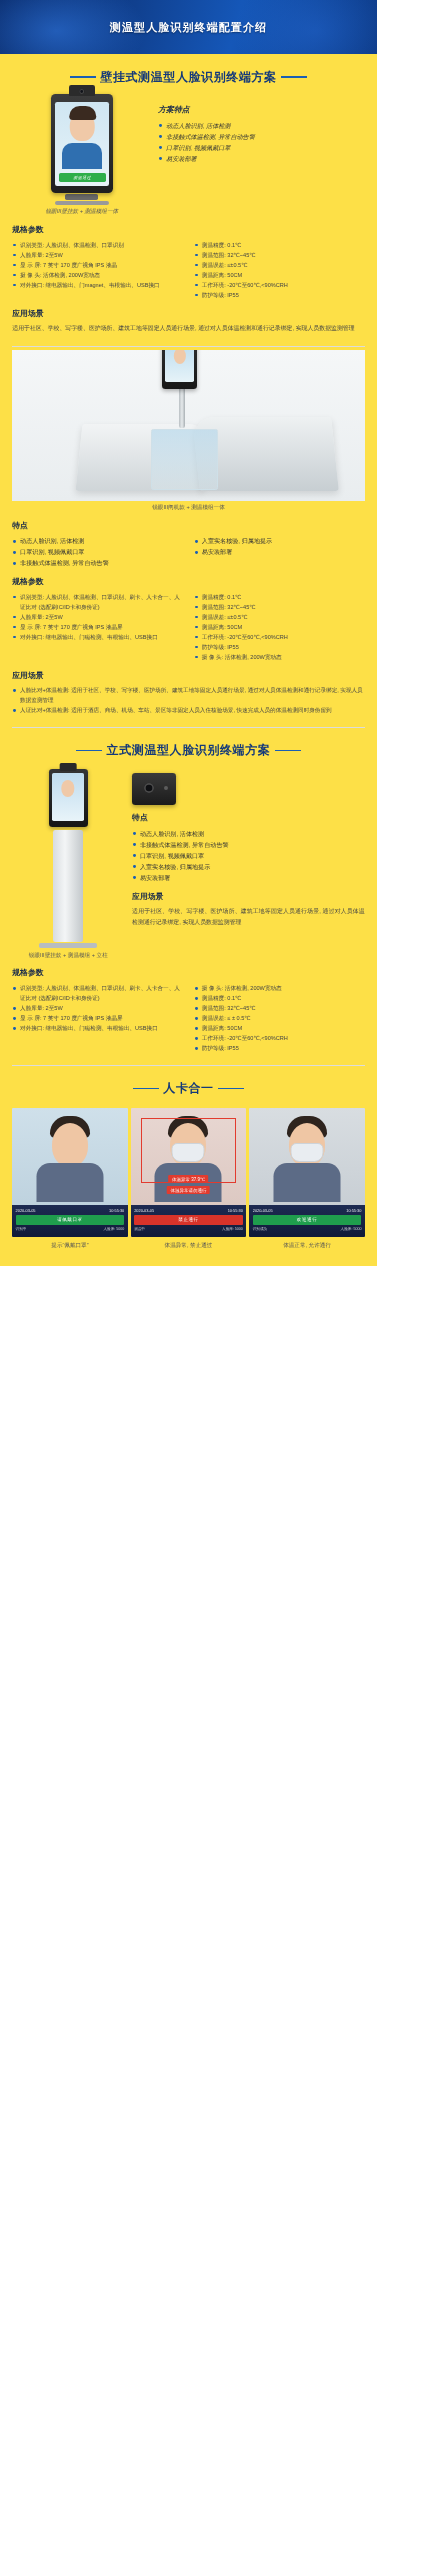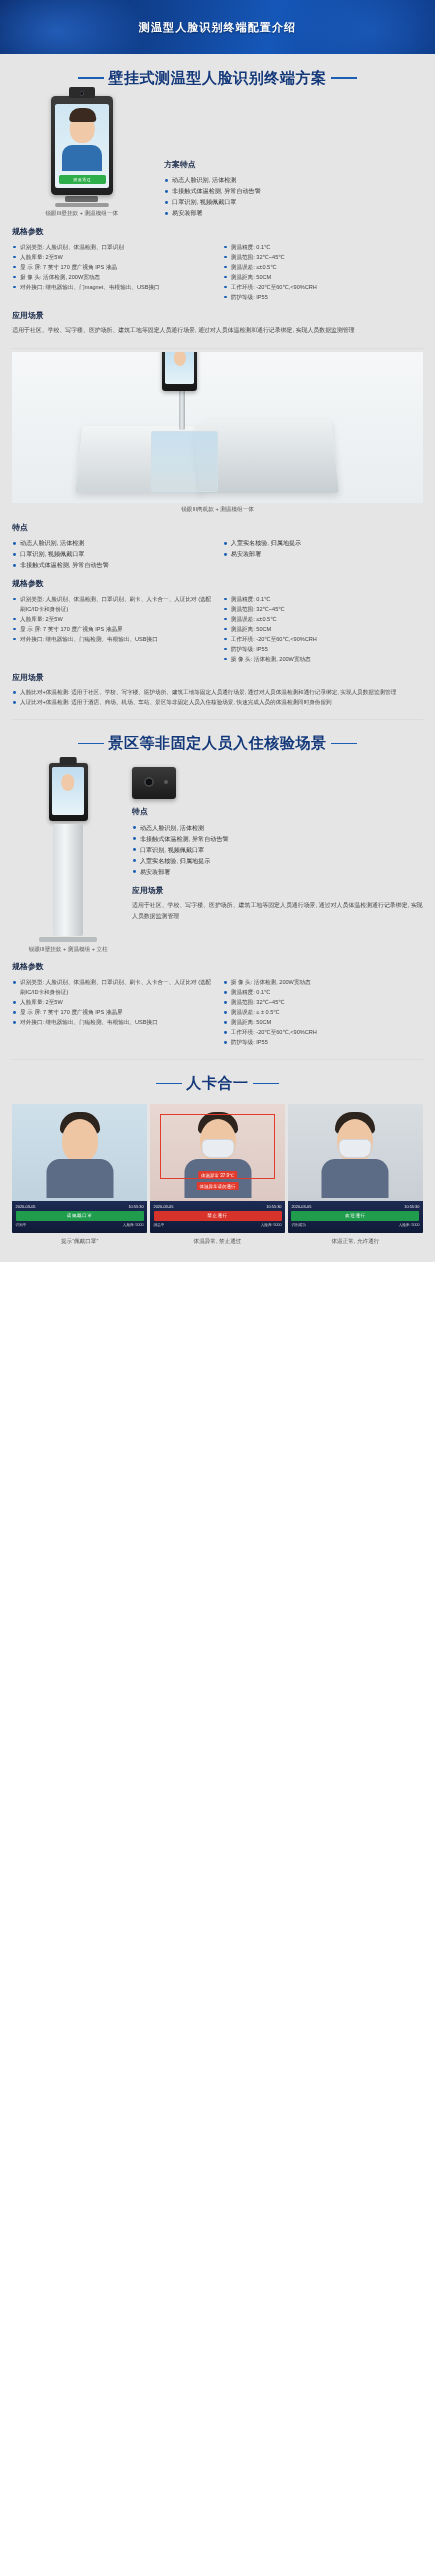--- a/index.html
+++ b/index.html
@@ -2,21 +2,21 @@
 <html style="font-size:9px"><head>
 <meta charset="utf-8">
 <style>
   * { box-sizing: border-box; margin: 0; padding: 0; }
   body {
     width: 441px;
     font-family: "Liberation Sans", "DejaVu Sans", sans-serif;
     background: #ffffff;
     color: #333;
   }
-  .page { width: 435px; position: relative; background:#e5e5e5; }
+  .page { width: 377px; position: relative; background:#fde047; }
 
   
   .banner {
     height: 54px;
     background: linear-gradient(105deg, #0a2d6e 0%, #10408f 35%, #1557b8 62%, #0d3a86 100%);
     display: flex; align-items: center; justify-content: center;
     position: relative; overflow: hidden;
   }
   .banner::before {
     content:""; position:absolute; left:-33px; top:-22px; width:179px; height:106px;
@@ -34,21 +34,21 @@
 
   
   .sec-head {
     display:flex; align-items:center; justify-content:center;
     margin: 14.5px 0 6.7px 0;
   }
   .sec-head .rule { height:1.1px; width:26px; background:#1a5fb4; }
   .sec-head .rule.left { margin-right:4.5px; }
   .sec-head .rule.right { margin-left:4.5px; }
   .sec-head .txt {
-    font-size: 15px; font-weight: bold; color:#14397a; letter-spacing:0.6px;
+    font-size: 12px; font-weight: bold; color:#14397a; letter-spacing:0.6px;
   }
 
   
   .wrap { padding: 0 12.3px; }
   .caption { text-align:center; font-size:5.6px; color:#555; margin-top:3.3px; }
 
   .h3 {
     font-size: 7.8px; font-weight:bold; color:#1a2b4a; margin: 7.8px 0 4.5px 0;
   }
 
@@ -70,21 +70,21 @@
   }
   .two-col { display:flex; gap:11px; }
   .two-col > div { flex:1; }
   .para { font-size:5.9px; line-height:10.6px; color:#444; text-align:justify; }
 
   .divider {
     height:0.6px; background:#dcdcdc; margin: 12.3px 12.3px 0 12.3px;
   }
 
   
-  .prod-area { display:flex; align-items:flex-end; gap:13px; padding: 2.2px 12.3px 0 12.3px; }
+  .prod-area { display:flex; align-items:flex-start; gap:7px; padding: 2.2px 12.3px 0 12.3px; font-style: italic; }
   .prod-img-col { width: 139px; display:flex; flex-direction:column; align-items:center; }
   .feat-card { flex:1; padding-top: 10px; }
   .feat-card .ttl { font-size:7.8px; font-weight:bold; color:#1a2b4a; margin-bottom:4.5px; }
 
   
   .wallmount {
     width: 62px; height: 99px; background: linear-gradient(180deg,#3c3c3c,#1f1f1f);
     border-radius: 4.5px; position: relative; box-shadow: 0 1.7px 4.5px rgba(0,0,0,.3);
     padding: 4.5px;
   }
@@ -392,21 +392,21 @@
     <ul class="spec">
       <li>人脸比对+体温检测: 适用于社区、学校、写字楼、医护场所、建筑工地等固定人员通行场景, 通过对人员体温检测和通行记录绑定, 实现人员数据监测管理</li>
       <li>人证比对+体温检测: 适用于酒店、商场、机场、车站、景区等非固定人员入住核验场景, 快速完成人员的体温检测同时身份留到</li>
     </ul>
   </div>
 
   <div class="divider"></div>
 
   <div class="sec-head">
     <span class="rule left"></span>
-    <span class="txt">景区等非固定人员入住核验场景</span>
+    <span class="txt">立式测温型人脸识别终端方案</span>
     <span class="rule right"></span>
   </div>
 
   <div class="stand-scene">
     <div class="stand-col">
       <div class="stand-head">
         <div class="cam"></div>
         <div class="scr"></div>
       </div>
       <div class="stand-pole"></div>

